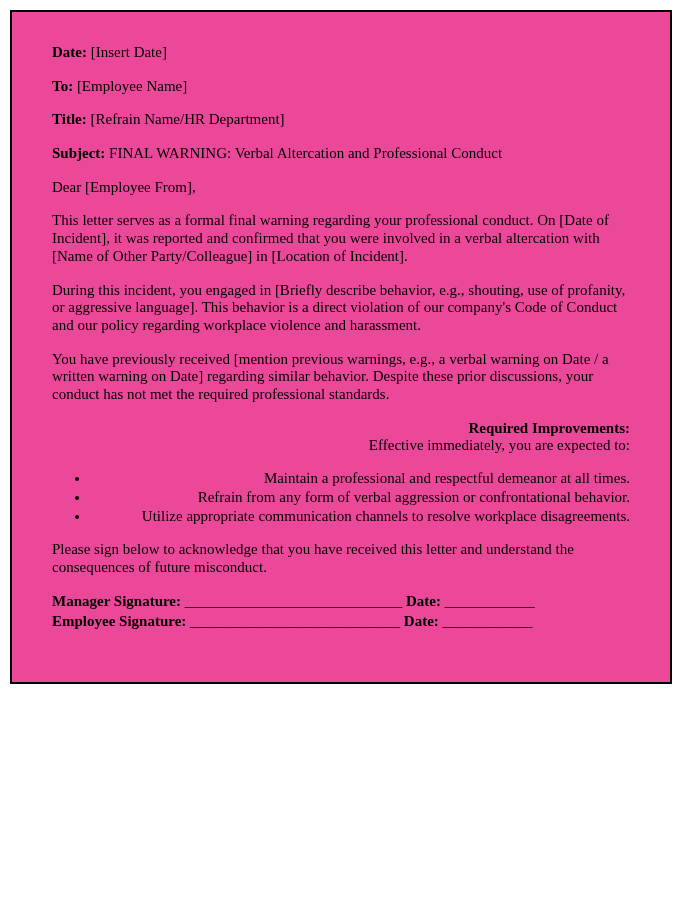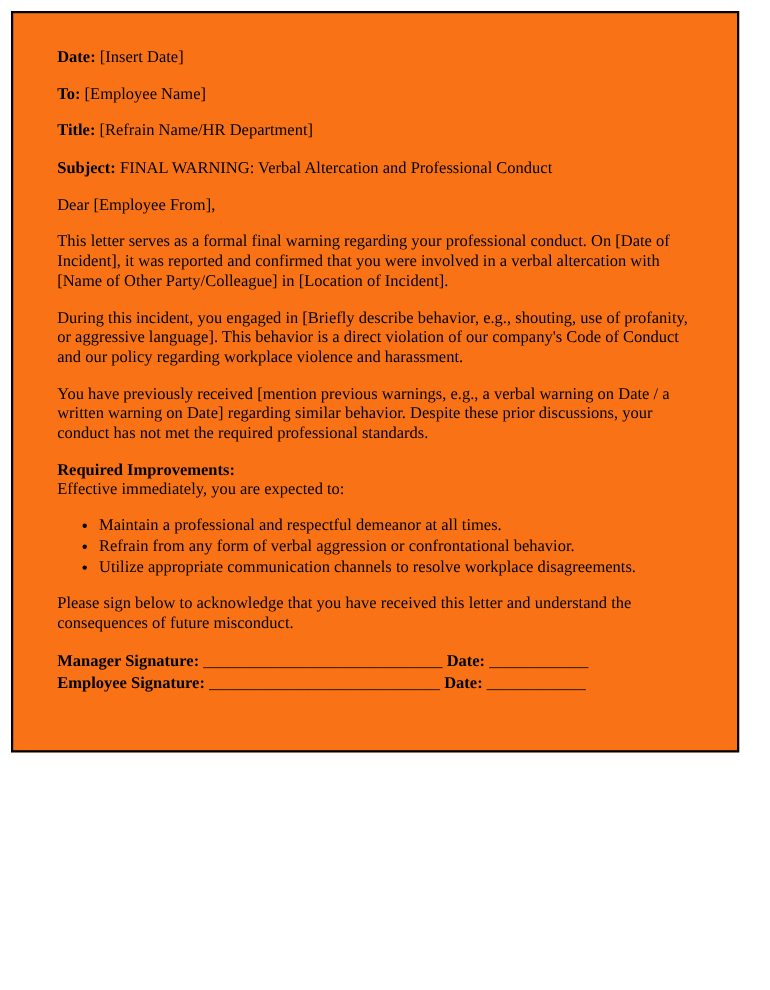--- a/index.html
+++ b/index.html
@@ -11,36 +11,37 @@
   body {
     width: 700px;
     height: 900px;
     font-family: "Liberation Serif", "DejaVu Serif", serif;
     color: #000000;
   }
   .letter {
     width: 662px;
     margin: 10px 0 0 10px;
     border: 2px solid #000000;
-    background: #f97316;
+    background: #ec4899;
     padding: 32px 40px 36px 40px;
   }
   p {
     margin: 0 0 16px 0;
     font-size: 15px;
     line-height: 1.18;
   }
   .hline { margin-bottom: 16px; }
   .hline strong, .sig strong, .ri strong { font-weight: bold; }
   .para { margin-bottom: 16px; }
-  .ri { margin-bottom: 14px; }
+  .ri { margin-bottom: 14px; text-align: right; }
   ul.improvements {
     margin: 0 0 16px 0;
     padding-left: 38px;
     list-style: disc outside;
+    text-align: right;
   }
   ul.improvements li {
     font-size: 15px;
     line-height: 1.25;
     margin: 0;
   }
   .sig { margin-bottom: 3px; white-space: nowrap; }
   .sig:last-child { margin-bottom: 15px; }
 </style>
 </head>

